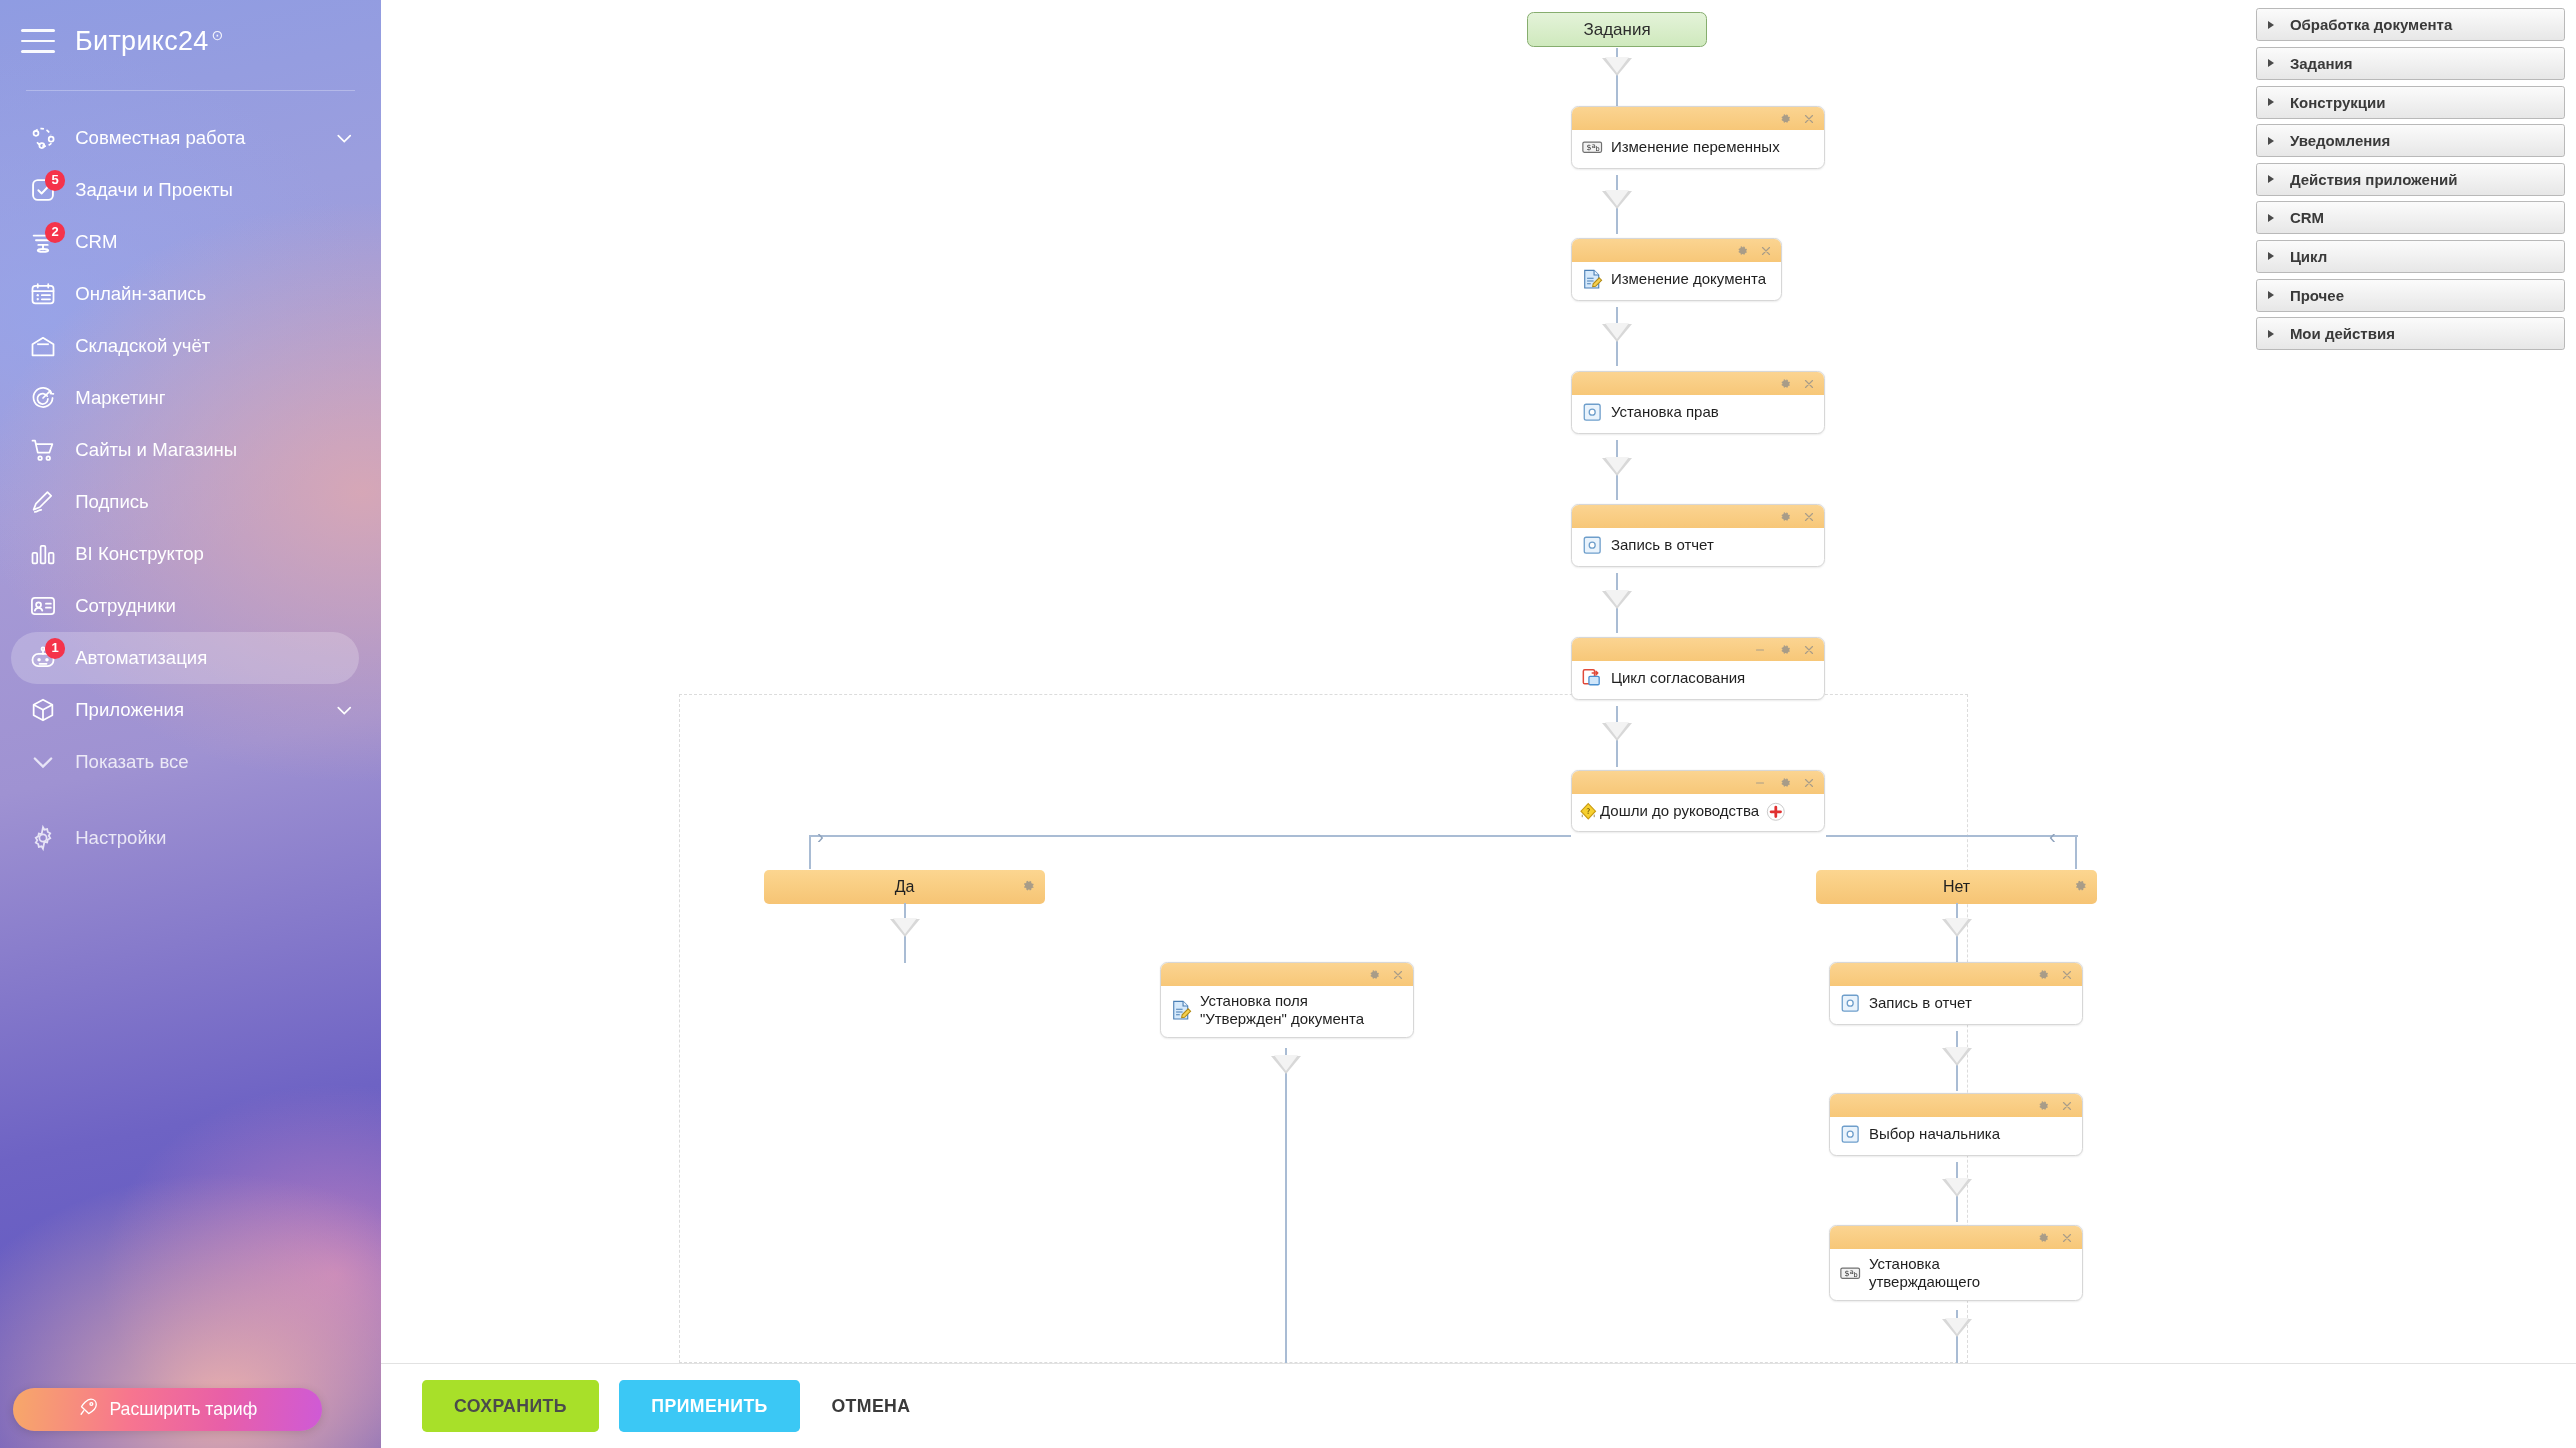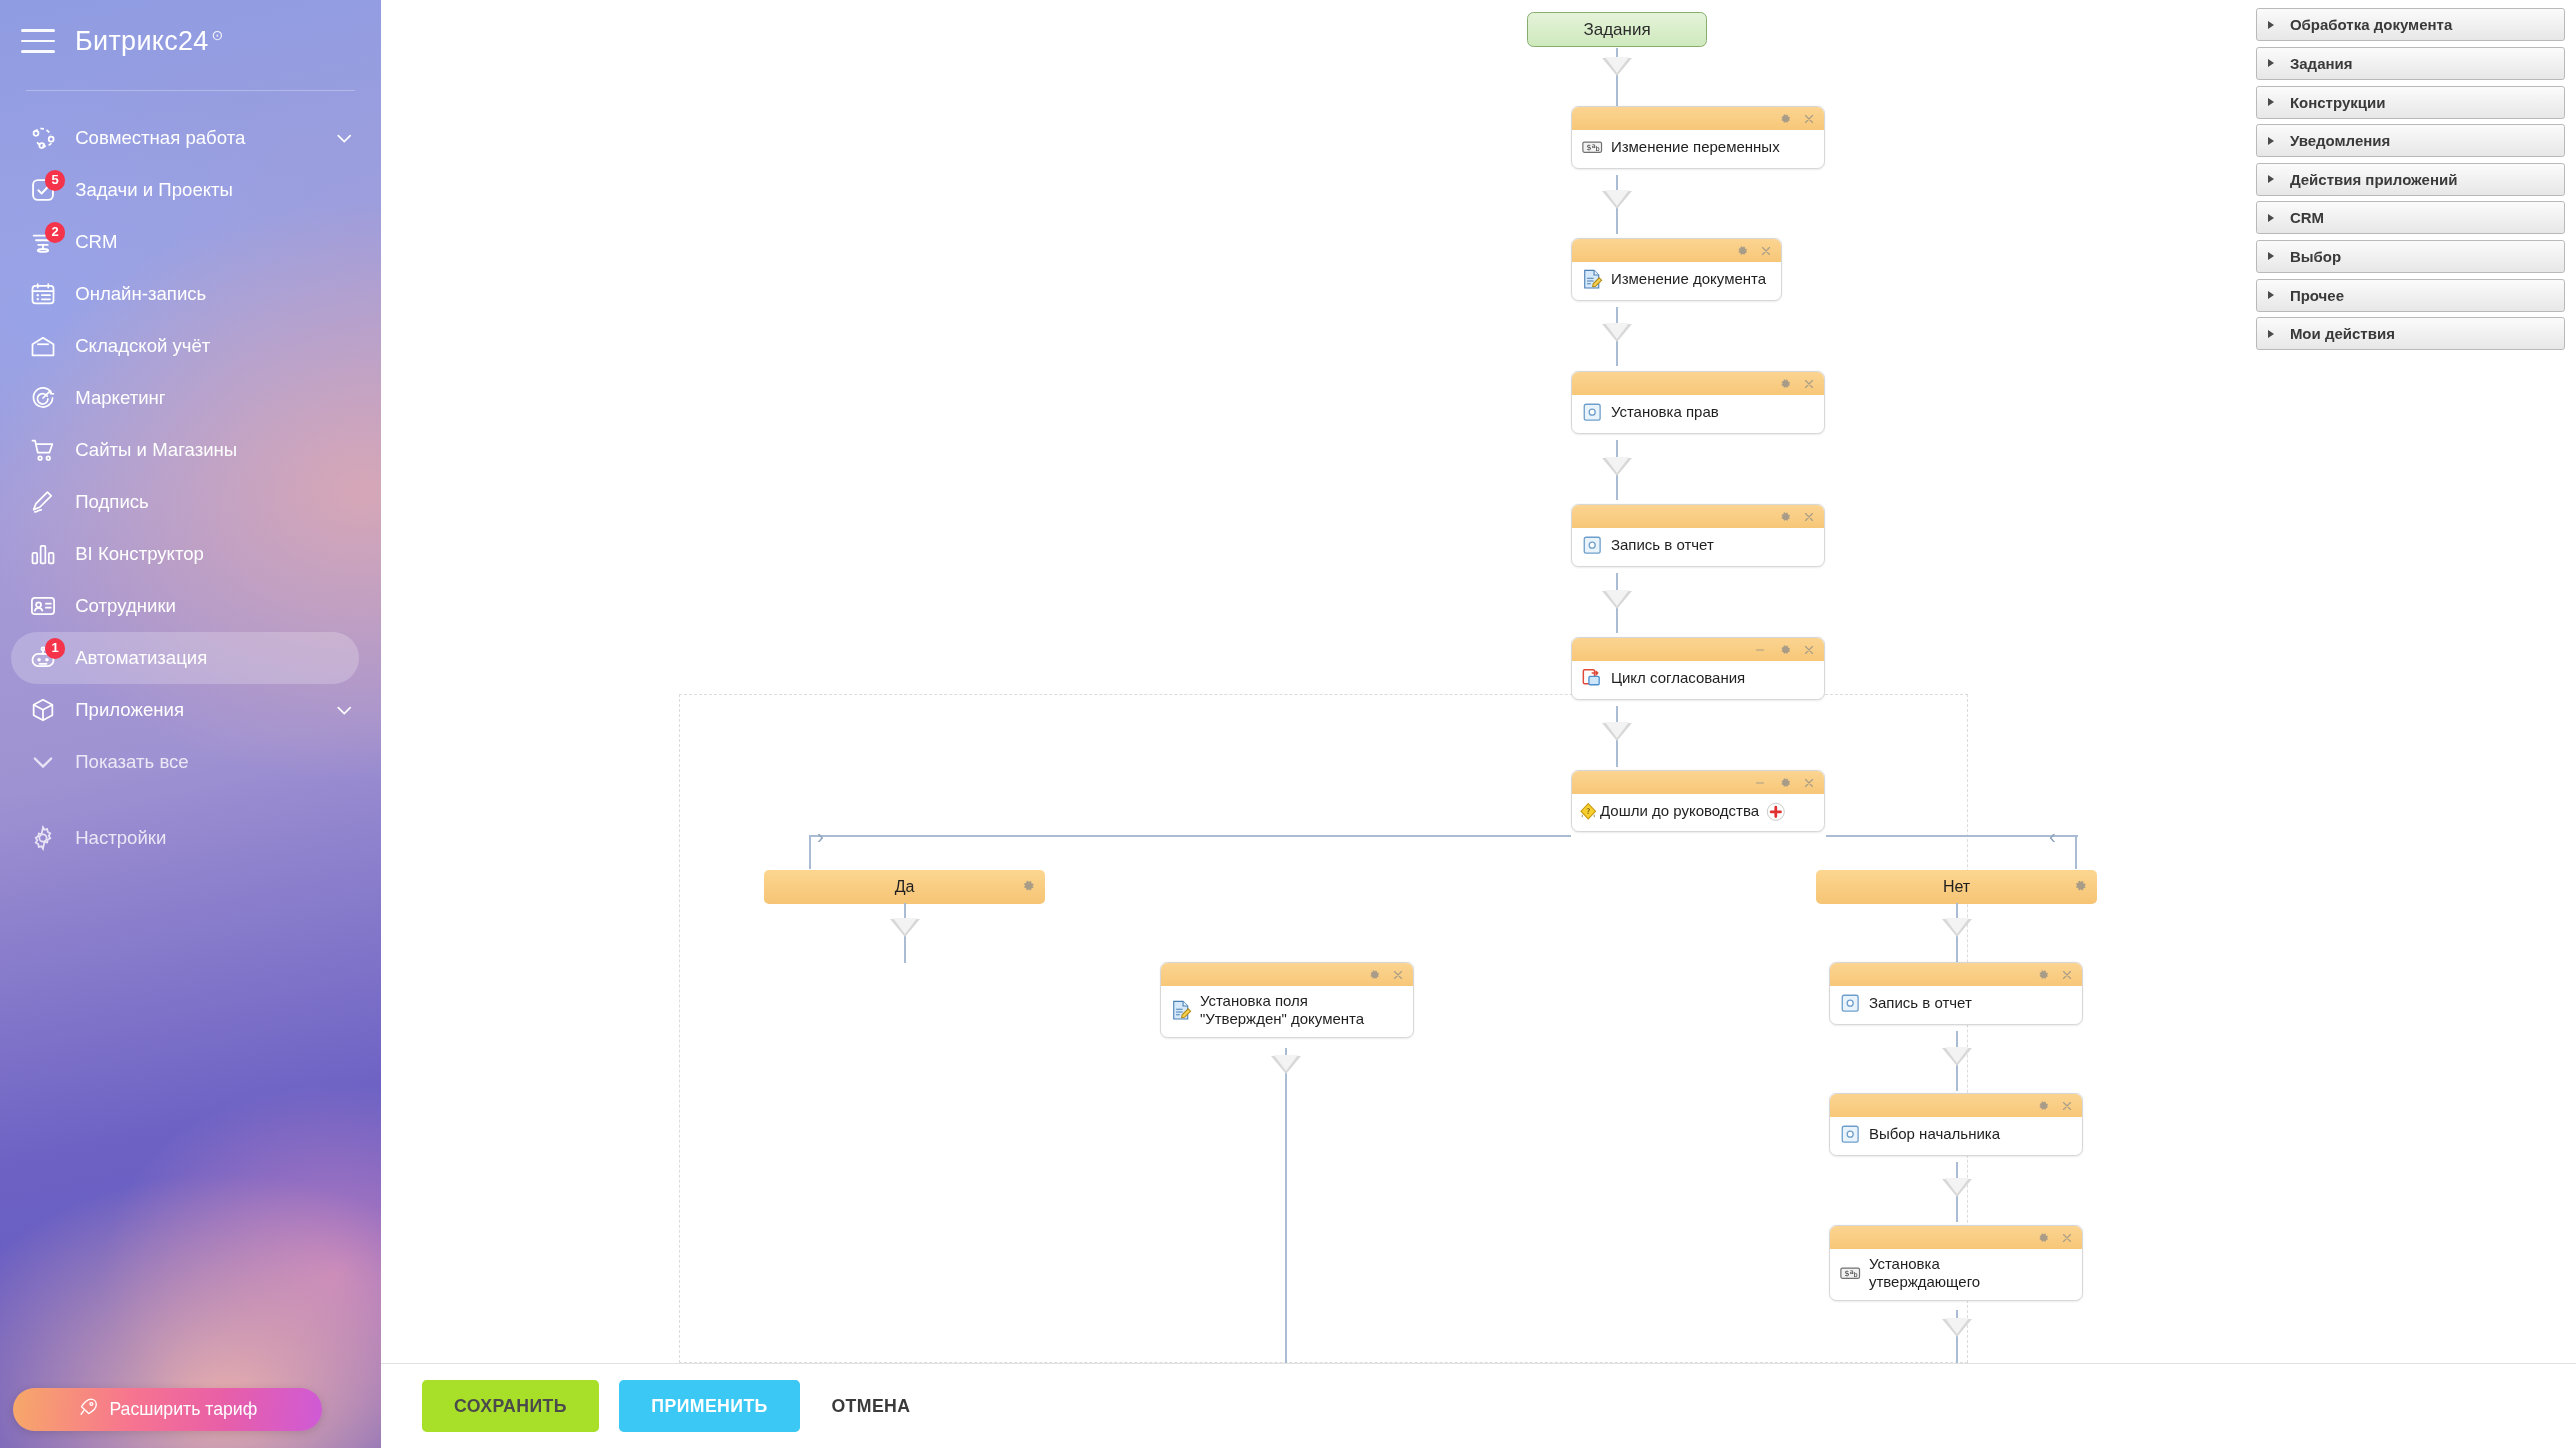--- a/index.html
+++ b/index.html
@@ -725,21 +725,21 @@
       <div class="rp-item">
         <span class="rp-tri"></span>
         <span>Действия приложений</span>
       </div>
       <div class="rp-item">
         <span class="rp-tri"></span>
         <span>CRM</span>
       </div>
       <div class="rp-item">
         <span class="rp-tri"></span>
-        <span>Выбор</span>
+        <span>Цикл</span>
       </div>
       <div class="rp-item">
         <span class="rp-tri"></span>
         <span>Прочее</span>
       </div>
       <div class="rp-item">
         <span class="rp-tri"></span>
         <span>Мои действия</span>
       </div>
     </div>

